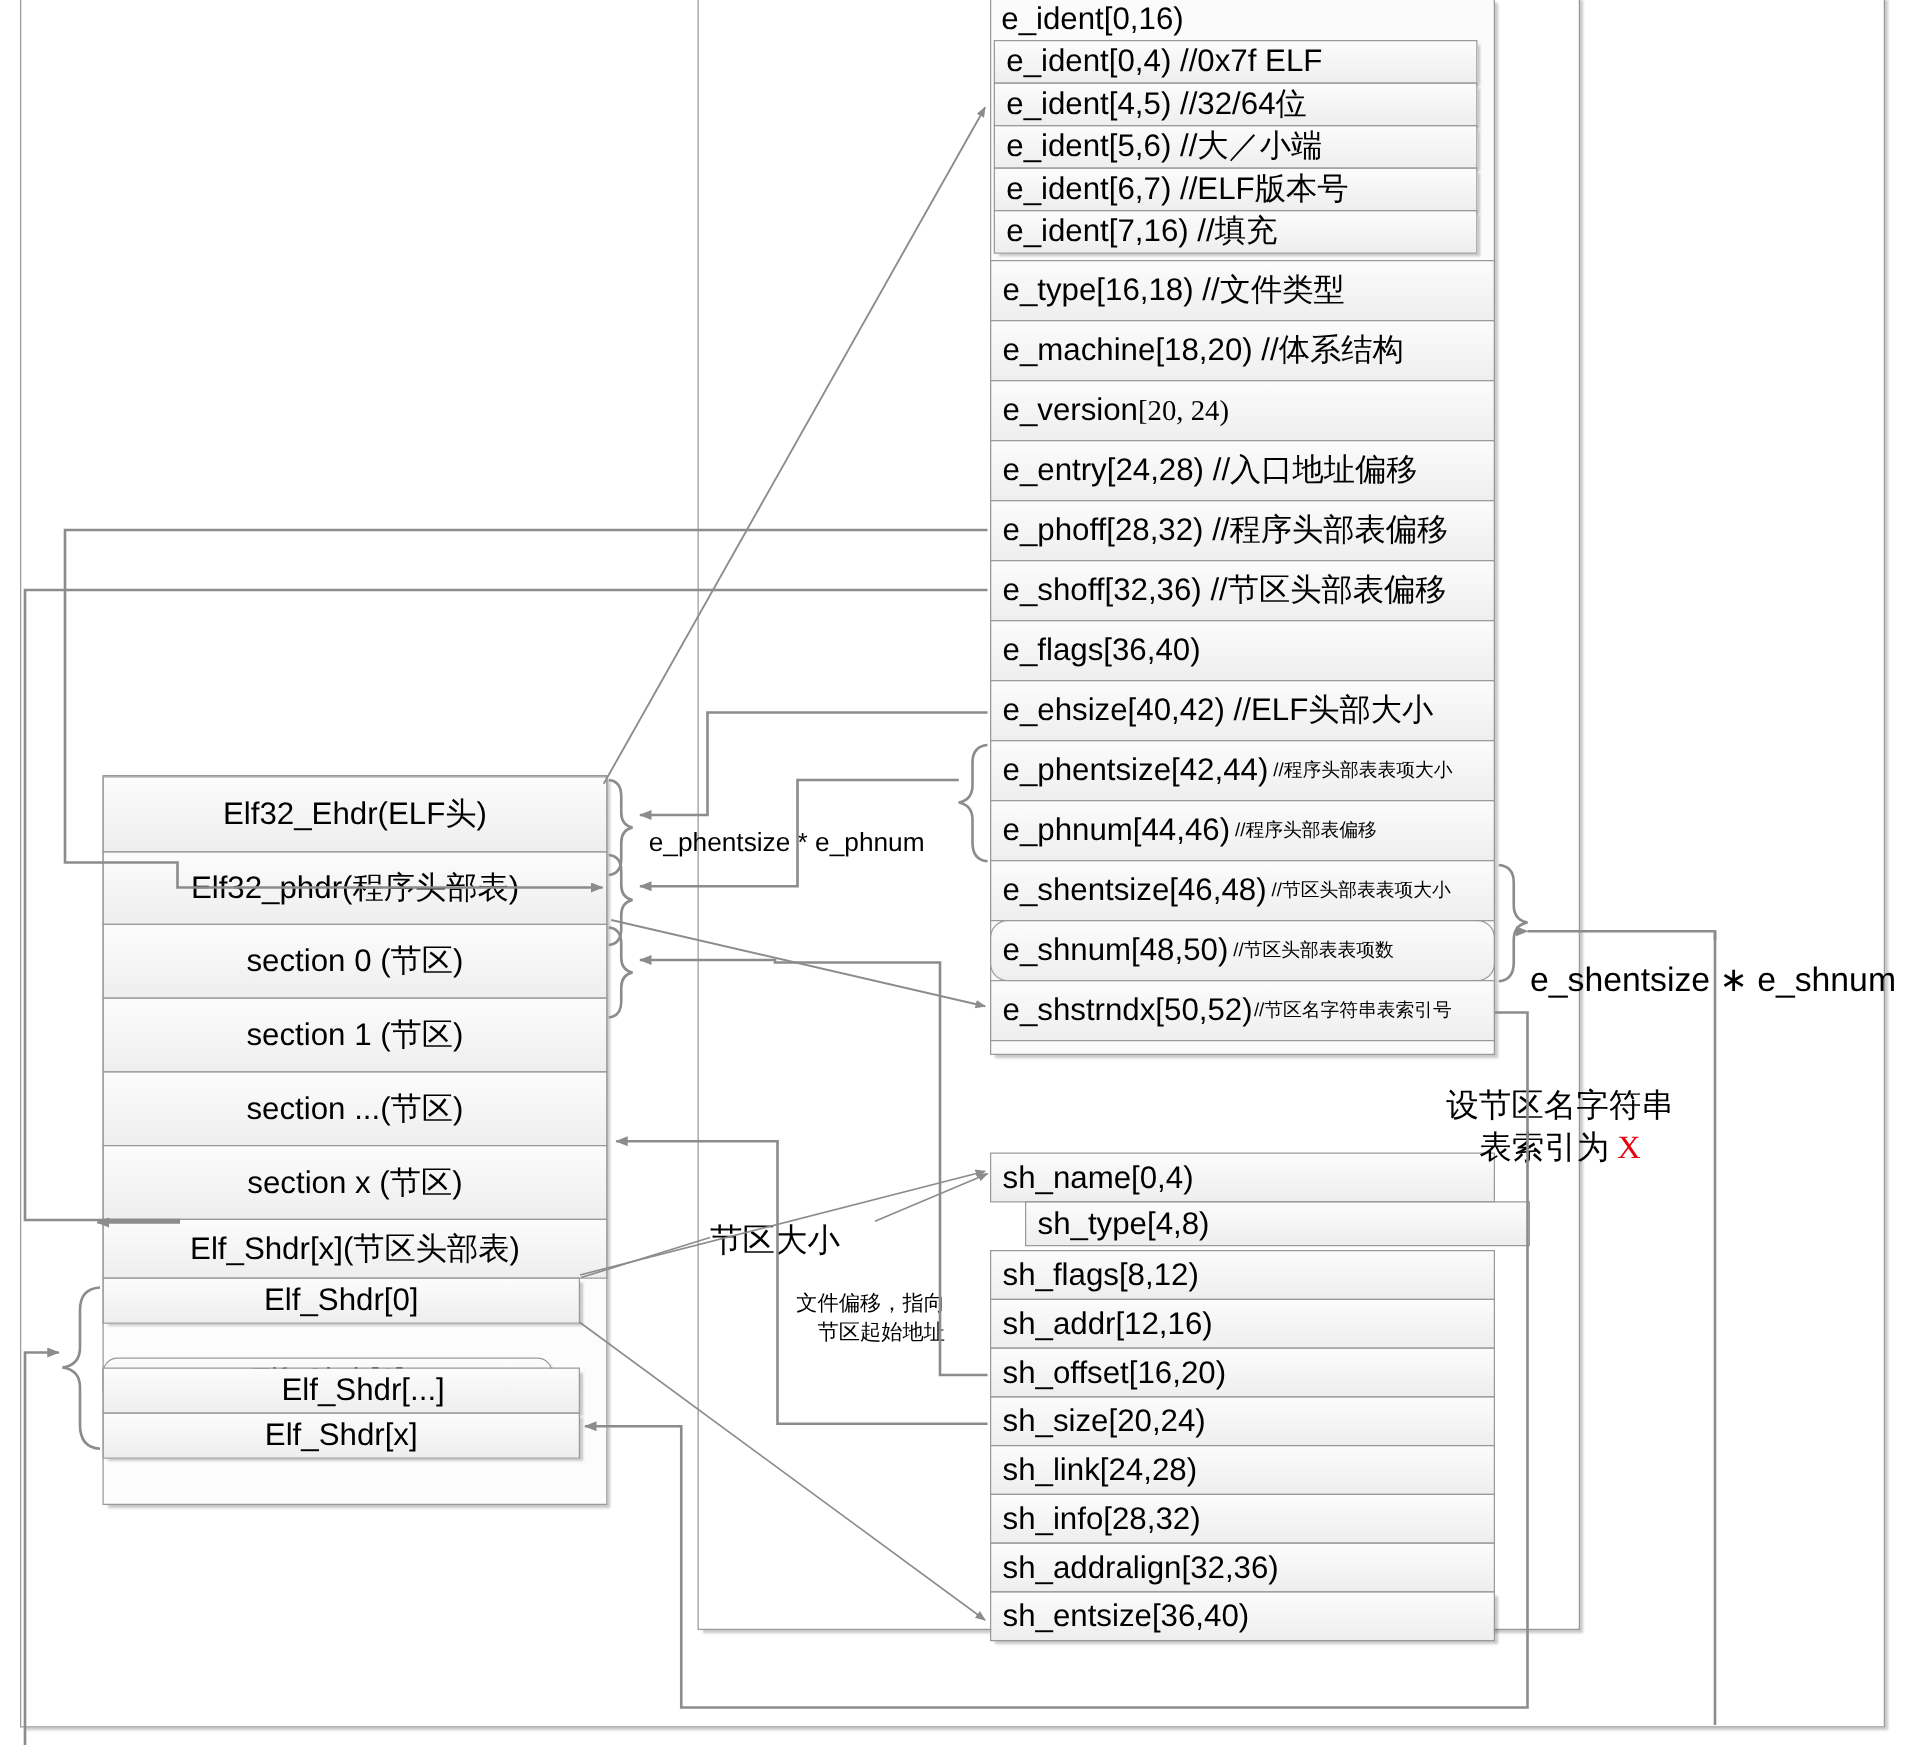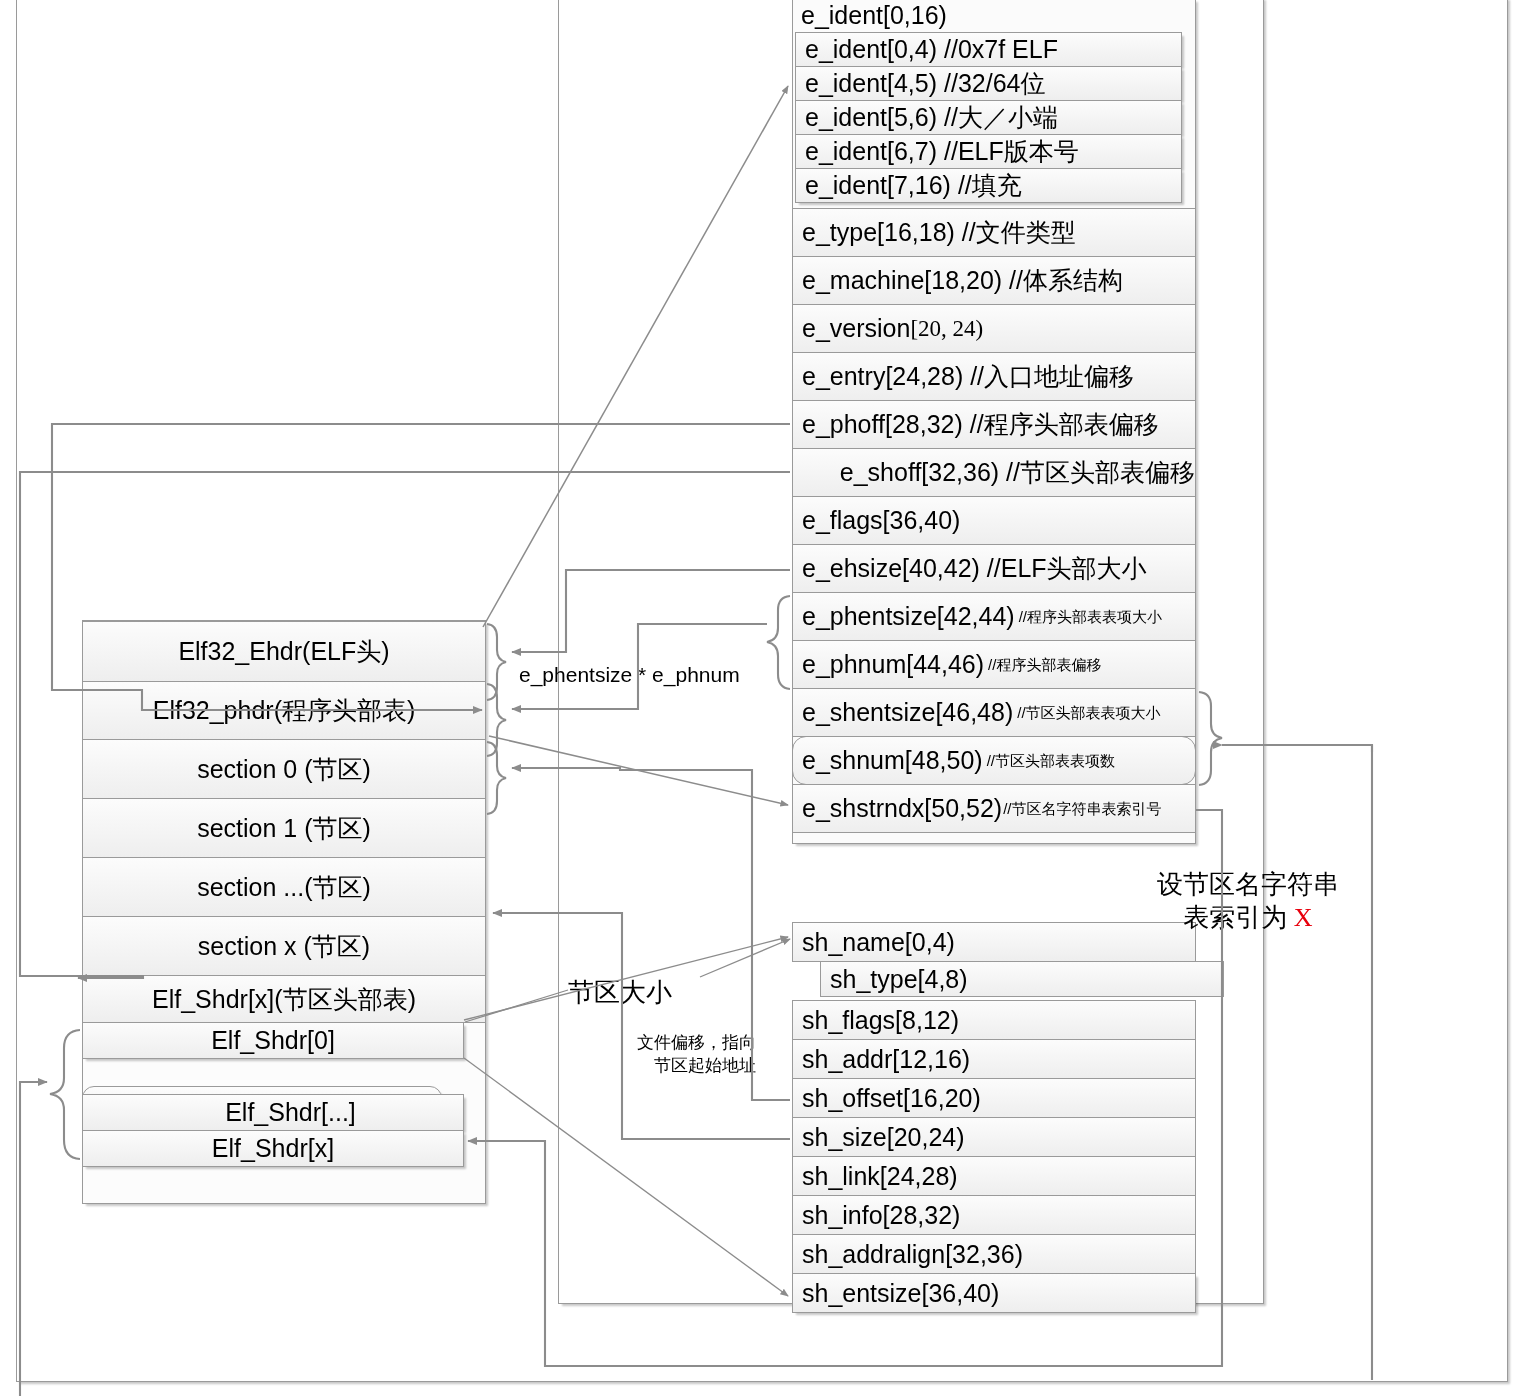--- a/index.html
+++ b/index.html
@@ -73,21 +73,21 @@
     <div class="row lft" style="left:792px;top:304px;width:404px;height:49px;">
       <span class="lbl">e_version</span>
       <span class="serif">[20, 24)</span>
     </div>
     <div class="row lft" style="left:792px;top:352px;width:404px;height:49px;">
       <span class="lbl">e_entry[24,28) //入口地址偏移</span>
     </div>
     <div class="row lft" style="left:792px;top:400px;width:404px;height:49px;">
       <span class="lbl">e_phoff[28,32) //程序头部表偏移</span>
     </div>
-    <div class="row lft" style="left:792px;top:448px;width:404px;height:49px;justify-content:flex-end;">
+    <div class="row lft" style="left:792px;top:448px;width:404px;height:49px;">
       <span class="lbl">e_shoff[32,36) //节区头部表偏移</span>
     </div>
     <div class="row lft" style="left:792px;top:496px;width:404px;height:49px;">
       <span class="lbl">e_flags[36,40)</span>
     </div>
     <div class="row lft" style="left:792px;top:544px;width:404px;height:49px;">
       <span class="lbl">e_ehsize[40,42) //ELF头部大小</span>
     </div>
     <div class="row lft" style="left:792px;top:592px;width:404px;height:49px;">
       <span class="lbl">e_phentsize[42,44)</span>
@@ -180,20 +180,21 @@
         <span class="lbl">Elf_Shdr[...]</span>
         </div>
       <div class="row ctr shadow" style="left:82px;top:1130px;width:382px;height:37px;">
         <span class="lbl">Elf_Shdr[x]</span>
         </div>
     </div>
   </div>
 
   <div class="freetext" style="left:519px;top:662px;font-size:21px;">e_phentsize * e_phnum</div>
 
+  <div class="freetext" style="left:1224px;top:768px;font-size:27px;">e_shentsize ∗ e_shnum</div>
 
   <div style="position:absolute;left:1148px;top:868px;text-align:center;width:200px;
               font-family:'Liberation Serif','DejaVu Serif',serif;font-size:26px;line-height:1.28;">
     <div>设节区名字符串</div>
     <div>
       <span>表索引为 </span><span class="red">X</span>
     </div>
   </div>
 
   <div class="freetext cn" style="left:568px;top:977px;font-size:26px;">节区大小</div>

